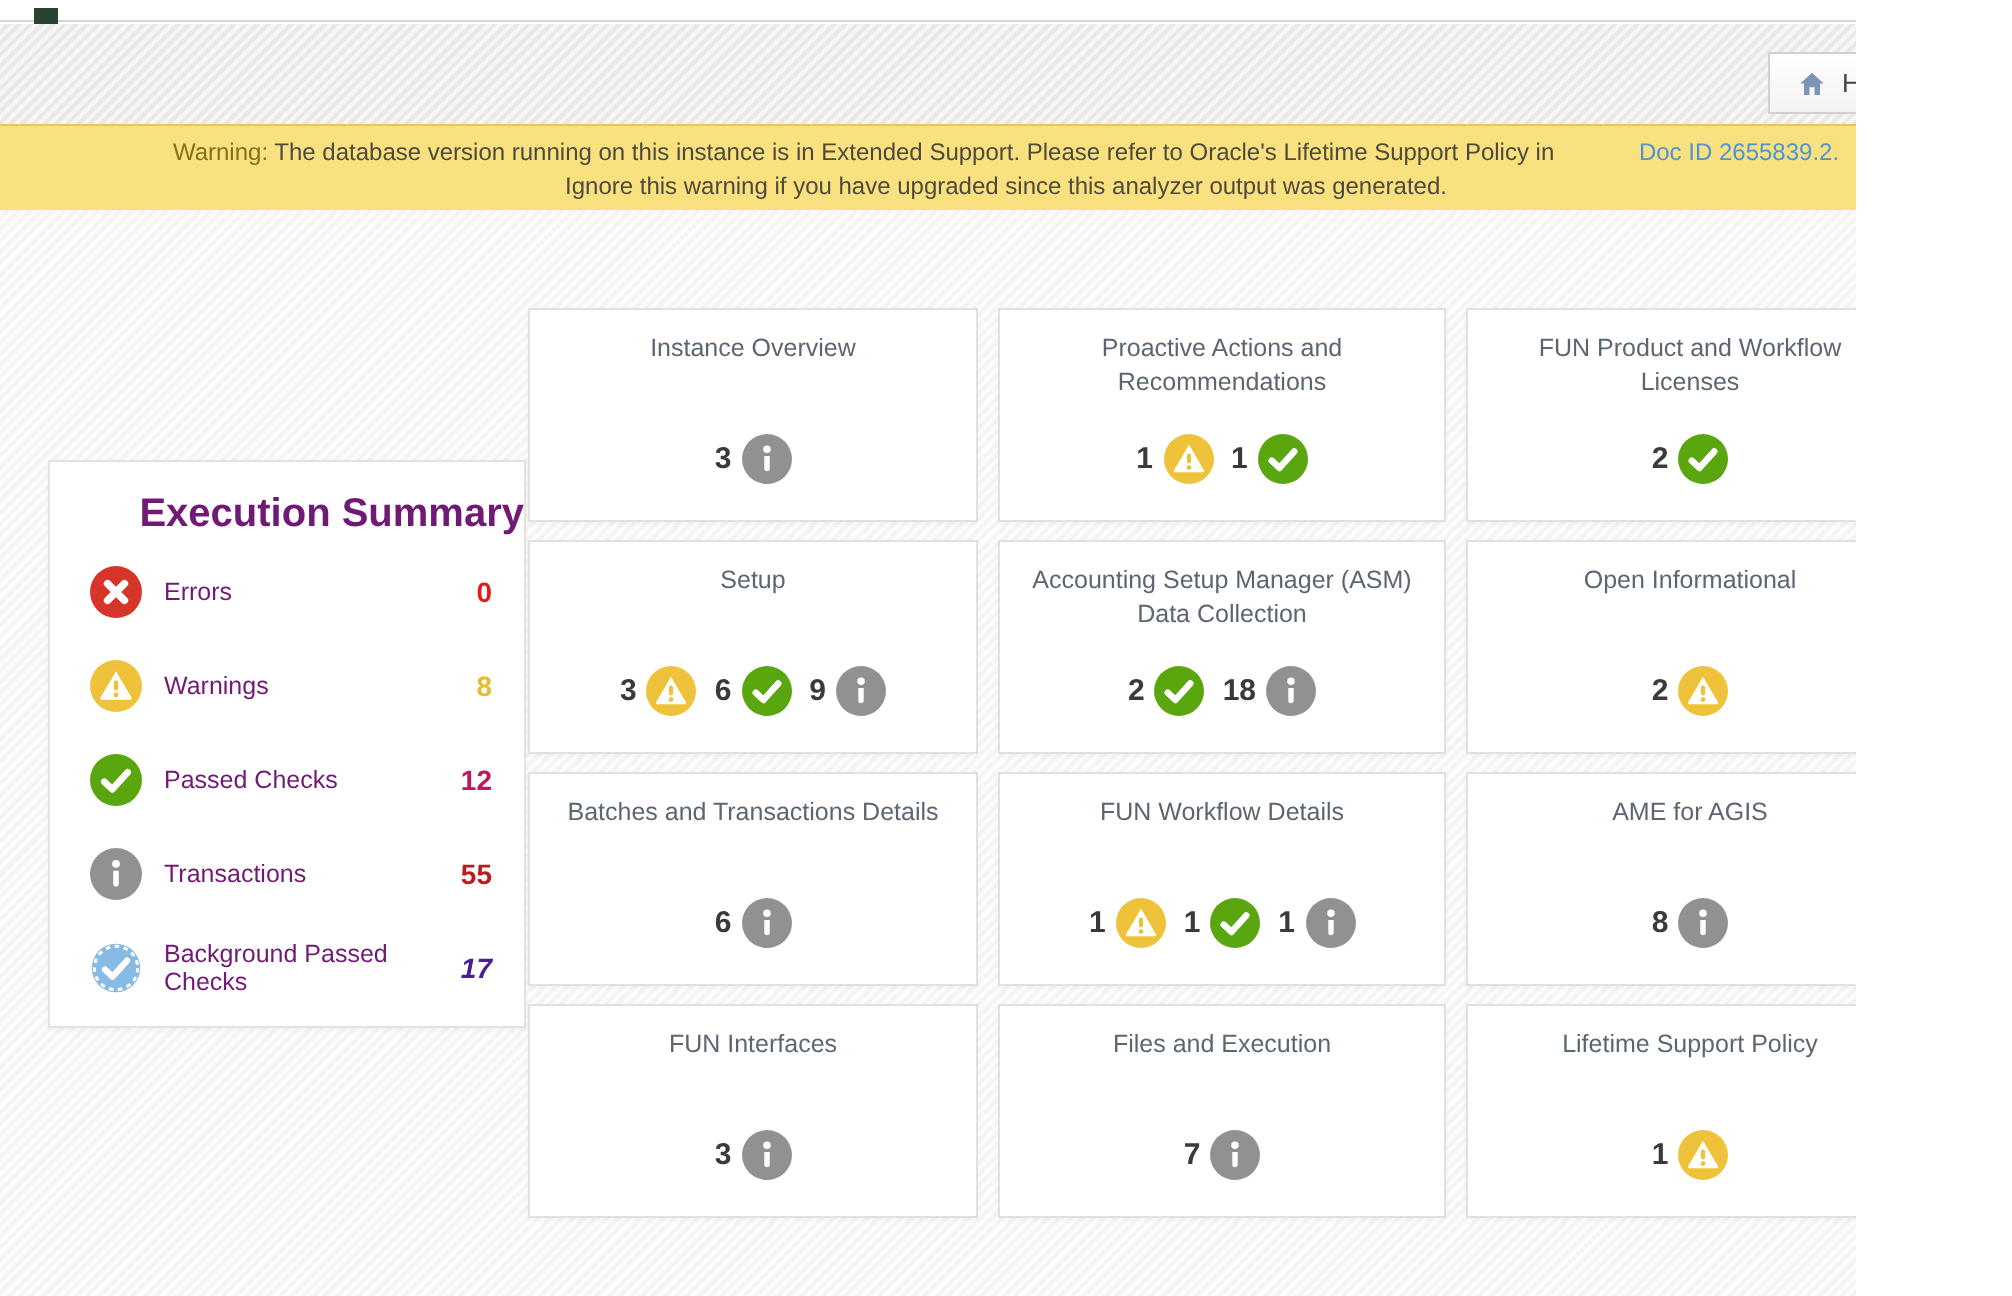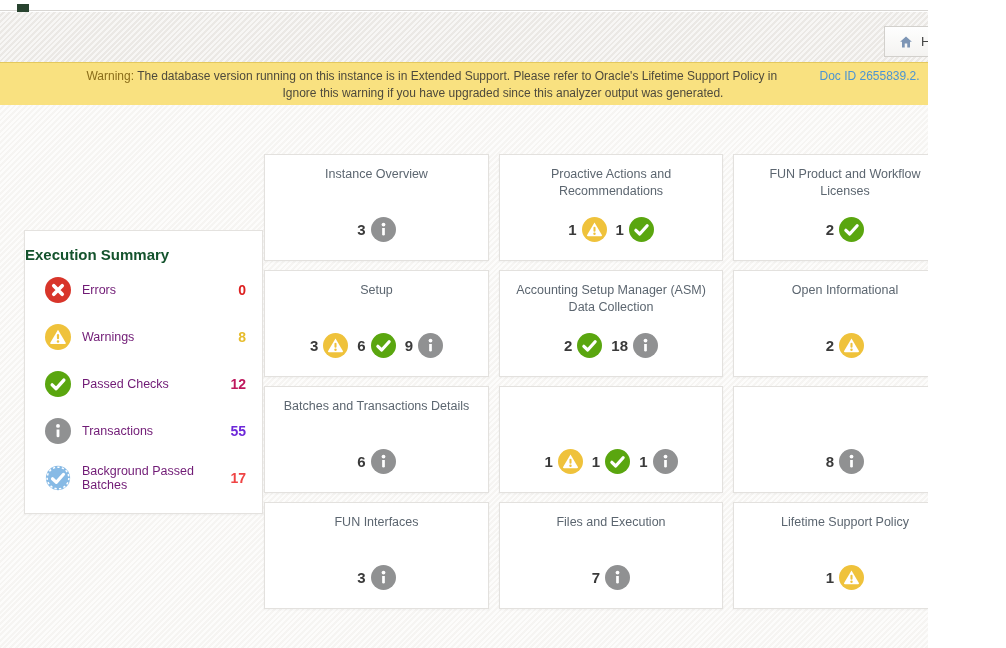--- a/index.html
+++ b/index.html
@@ -47,21 +47,21 @@
     background-color: #faf9f7;
     background-image: repeating-linear-gradient(135deg, rgba(255,255,255,.5) 0 2px, rgba(120,110,100,.03) 2px 4px);
   }
 
   .summary-panel {
     position: absolute; left: 24px; top: 230px; width: 239px; height: 284px;
     background: #fff; border: 1px solid #e4e2df; box-shadow: 0 1px 2px rgba(0,0,0,.04);
     z-index: 2;
   }
   .summary-title {
-    padding-top: 15px; text-align: left; font-size: 15px; font-weight: bold; color: #14532d;
+    padding-top: 15px; text-align: right; font-size: 20px; font-weight: bold; color: #701a75;
   }
   .summary-list { margin-top: 3px; }
   .summary-item {
     display: flex; align-items: center; height: 47px; padding: 0 16px 0 20px; cursor: pointer;
   }
   .summary-item .s-icon { width: 26px; height: 26px; flex: 0 0 26px; display: flex; }
   .summary-item .s-label { flex: 1; margin-left: 11px; font-size: 12.5px; color: #701a75; }
   .summary-item .s-value { font-size: 14px; font-weight: bold; }
 
   .cards-grid {
@@ -164,32 +164,32 @@
         </div>
         <div class="summary-item">
           <span class="s-icon">
             <svg width="26" height="26" viewBox="0 0 24 24" xmlns="http://www.w3.org/2000/svg">
               <circle cx="12" cy="12" r="12" fill="#909192"></circle>
               <circle cx="12" cy="7.3" r="1.8" fill="#fff"></circle>
               <path d="M10.7 10.5 h2.6 v6 a1.3 1.3 0 0 1 -2.6 0 Z" fill="#fff"></path>
             </svg>
           </span>
           <span class="s-label">Transactions</span>
-          <span class="s-value" style="color: #6d28d9;">55</span>
+          <span class="s-value" style="color: #b91c1c;">55</span>
         </div>
         <div class="summary-item">
           <span class="s-icon">
             <svg width="26" height="26" viewBox="0 0 24 24" xmlns="http://www.w3.org/2000/svg">
               <circle cx="12" cy="12" r="11.2" fill="#87bae5"></circle>
               <circle cx="12" cy="12" r="10" fill="none" stroke="#fff" stroke-width="1.4" stroke-dasharray="2.1 2.1"></circle>
               <path d="M6.9 12.7 L10.4 16 L17.1 8.6" fill="none" stroke="#fff" stroke-width="2.9" stroke-linecap="round" stroke-linejoin="round"></path>
             </svg>
           </span>
-          <span class="s-label">Background Passed Batches</span>
-          <span class="s-value" style="color: #ef4444;">17</span>
+          <span class="s-label">Background Passed Checks</span>
+          <span class="s-value" style="color: #4c1d95; font-style: italic;">17</span>
         </div>
       </div>
   </div>
 
   <div class="cards-grid" id="cards-grid">
       <div class="card">
         <div class="card-title">Instance Overview</div>
         <div class="card-counts">
           <span class="count-group">
             <span class="count-num">3</span>
@@ -326,20 +326,21 @@
               <svg width="25" height="25" viewBox="0 0 24 24" xmlns="http://www.w3.org/2000/svg">
                 <circle cx="12" cy="12" r="12" fill="#909192"></circle>
                 <circle cx="12" cy="7.3" r="1.8" fill="#fff"></circle>
                 <path d="M10.7 10.5 h2.6 v6 a1.3 1.3 0 0 1 -2.6 0 Z" fill="#fff"></path>
               </svg>
             </span>
           </span>
         </div>
       </div>
       <div class="card">
+        <div class="card-title">FUN Workflow Details</div>
         <div class="card-counts">
           <span class="count-group">
             <span class="count-num">1</span>
             <span class="c-icon">
               <svg width="25" height="25" viewBox="0 0 24 24" xmlns="http://www.w3.org/2000/svg">
                 <circle cx="12" cy="12" r="12" fill="#efc23b"></circle>
                 <path d="M12 5.2 L19.1 17.3 Q19.6 18.4 18.4 18.4 L5.6 18.4 Q4.4 18.4 4.9 17.3 Z" fill="#fff"></path>
                 <rect x="11" y="9.3" width="2" height="4.8" rx="1" fill="#efc23b"></rect>
                 <circle cx="12" cy="16.1" r="1.15" fill="#efc23b"></circle>
               </svg>
@@ -360,20 +361,21 @@
               <svg width="25" height="25" viewBox="0 0 24 24" xmlns="http://www.w3.org/2000/svg">
                 <circle cx="12" cy="12" r="12" fill="#909192"></circle>
                 <circle cx="12" cy="7.3" r="1.8" fill="#fff"></circle>
                 <path d="M10.7 10.5 h2.6 v6 a1.3 1.3 0 0 1 -2.6 0 Z" fill="#fff"></path>
               </svg>
             </span>
           </span>
         </div>
       </div>
       <div class="card">
+        <div class="card-title">AME for AGIS</div>
         <div class="card-counts">
           <span class="count-group">
             <span class="count-num">8</span>
             <span class="c-icon">
               <svg width="25" height="25" viewBox="0 0 24 24" xmlns="http://www.w3.org/2000/svg">
                 <circle cx="12" cy="12" r="12" fill="#909192"></circle>
                 <circle cx="12" cy="7.3" r="1.8" fill="#fff"></circle>
                 <path d="M10.7 10.5 h2.6 v6 a1.3 1.3 0 0 1 -2.6 0 Z" fill="#fff"></path>
               </svg>
             </span>

